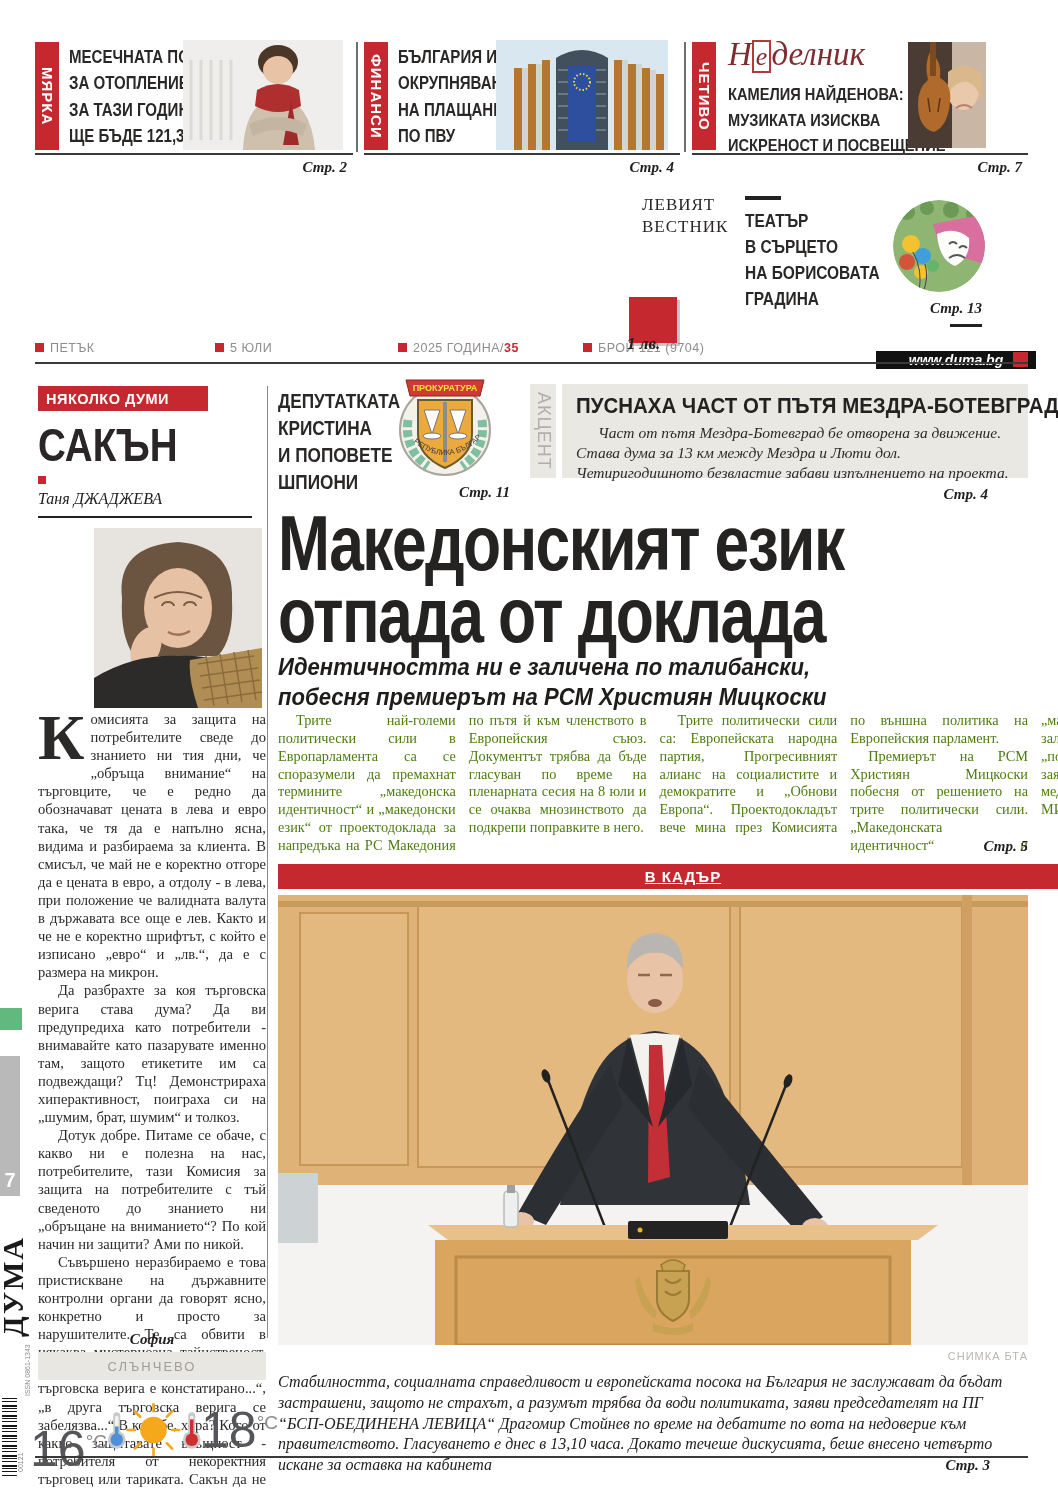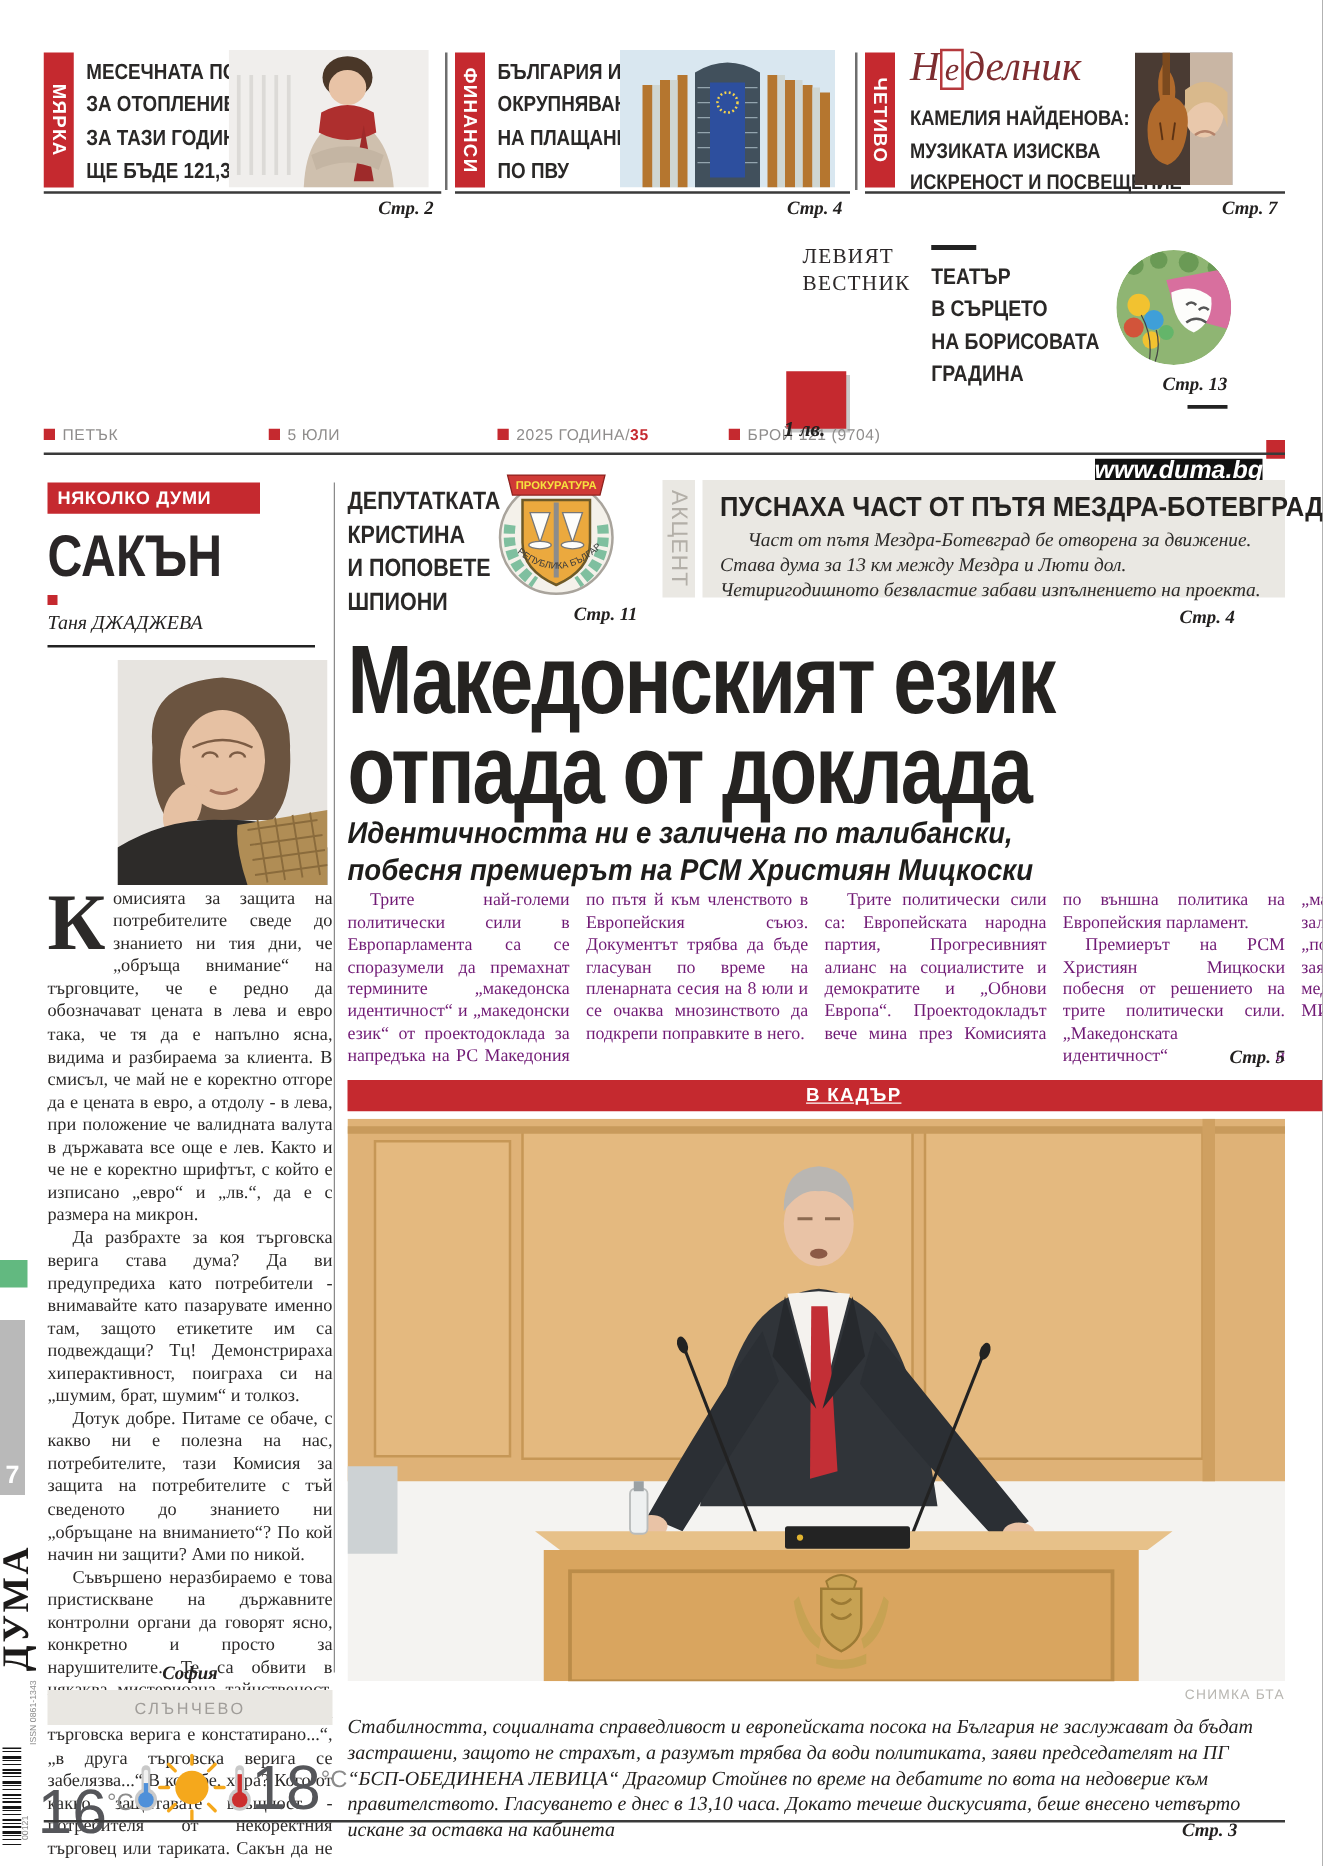--- a/index.html
+++ b/index.html
@@ -17,21 +17,21 @@
   .pageref{font-family:"Liberation Serif",serif;font-style:italic;font-weight:bold;
            font-size:15px;color:#232120;}
   .thinrule{background:#3a3a3a;height:2px;}
   .vdiv{width:2px;background:#6e6e6e;}
   .issue-item{position:absolute;top:341px;font-size:12.5px;color:#8f8d8c;letter-spacing:.5px;}
   .sq{display:inline-block;width:9px;height:9px;background:#c5292f;margin-right:6px;}
   .opinion-par{font-family:"Liberation Serif",serif;font-size:14.6px;line-height:1.24;
                text-align:justify;margin:0;color:#2c2a29;}
   .opinion-par + .opinion-par{text-indent:20px;}
   .lead-par{font-family:"Liberation Serif",serif;font-size:14.3px;line-height:1.25;
-            text-align:justify;margin:0;text-indent:18px;color:#701a75;}
+            text-align:justify;margin:0;text-indent:18px;color:#4d7c0f;}
   .headline-line{font-weight:bold;font-size:78px;line-height:.92;letter-spacing:-2px;
                  color:#252321;transform:scaleX(.8);transform-origin:left top;white-space:nowrap;}
   .subhead-line{font-weight:bold;font-size:24px;line-height:1.26;color:#1e1d1b;
                 transform:scaleX(.92);transform-origin:left top;white-space:nowrap;}
   .banner{background:#c5292f;color:#fff;font-weight:bold;font-size:15px;letter-spacing:1px;
           display:flex;align-items:center;justify-content:center;}
   .caption{font-family:"Liberation Serif",serif;font-style:italic;font-size:16px;
            line-height:1.3;color:#23211f;}
   .logo-duma{font-family:"Liberation Serif",serif;font-weight:bold;font-size:200px;
              line-height:.8;letter-spacing:-6px;color:#2b2728;
@@ -192,22 +192,22 @@
   </svg>
   <div class="abs pageref" style="left:930px;top:300px;">Стр. 13</div>
   <div class="abs" style="left:950px;top:324px;width:32px;height:3px;background:#222;"></div>
 
   <div class="issue-item" style="left:35px;"><span class="sq"></span><span>ПЕТЪК</span></div>
   <div class="issue-item" style="left:215px;"><span class="sq"></span><span>5 ЮЛИ</span></div>
   <div class="issue-item" style="left:398px;"><span class="sq"></span><span>2025 ГОДИНА/</span><span style="color:#c5292f;font-weight:bold;">35</span></div>
   <div class="issue-item" style="left:583px;"><span class="sq"></span><span>БРОЙ 121 (9704)</span></div>
   <div class="abs serif" style="left:627px;top:334px;font-size:17px;font-style:italic;font-weight:bold;">1 лв.</div>
 
-  <div class="abs" style="left:876px;top:351px;width:134px;height:18px;background:#111;color:#fff;
-       font-style:italic;font-weight:bold;font-size:20px;display:flex;align-items:center;justify-content:center;margin-top:16px;">www.duma.bg</div>
+  <div class="abs" style="left:876px;top:351px;width:160px;height:18px;background:#111;color:#fff;
+       font-style:italic;font-weight:bold;font-size:14px;display:flex;align-items:center;justify-content:center;">www.duma.bg</div>
   <div class="abs redbg" style="left:1013px;top:352px;width:15px;height:15px;"></div>
   <div class="abs thinrule" style="left:35px;top:362px;width:993px;"></div>
 
   <div class="abs" style="left:38px;top:386px;width:228px;">
     <div class="redbg" style="width:162px;height:25px;color:#fff;font-weight:bold;font-size:14.5px;
          display:flex;align-items:center;padding-left:8px;letter-spacing:.5px;">НЯКОЛКО ДУМИ</div>
     <div style="margin-top:6px;font-weight:bold;font-size:47px;color:#2a2627;">
       <span class="cond" style="transform:scaleX(.82);">САКЪН</span>
     </div>
     <div class="redbg" style="width:8px;height:8px;margin-top:4px;"></div>

